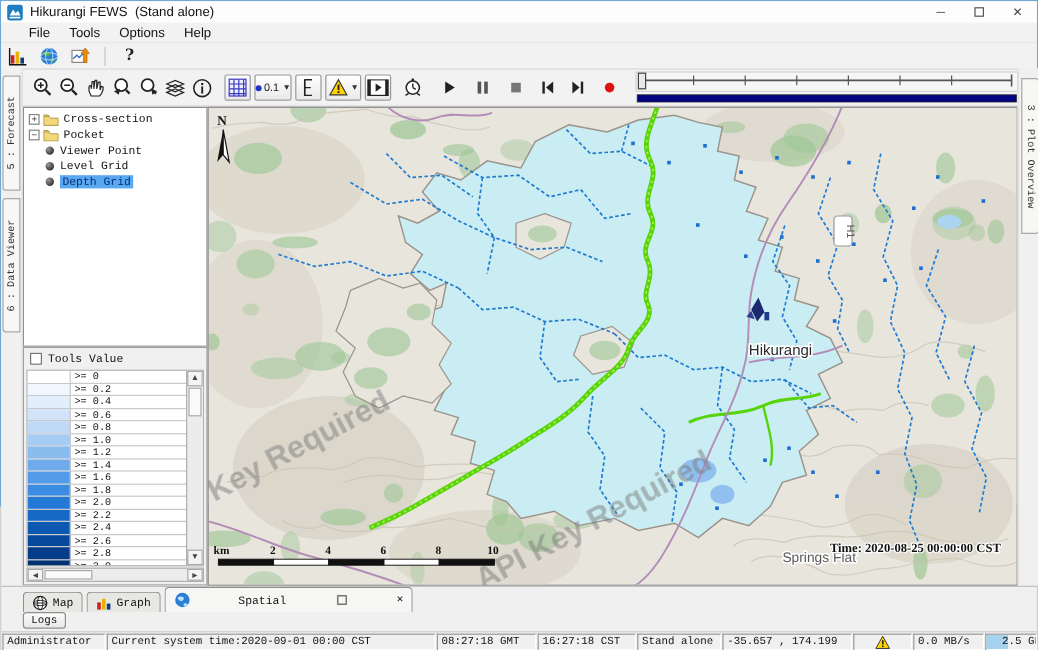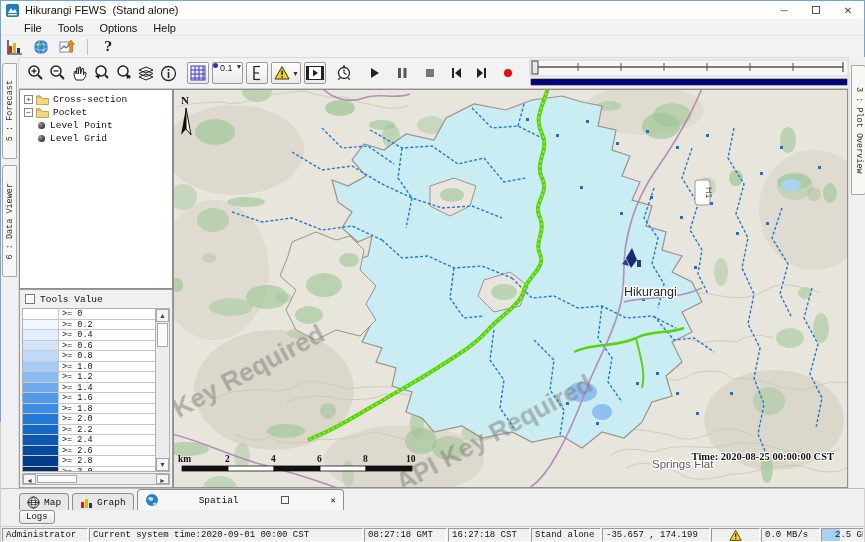--- a/index.html
+++ b/index.html
@@ -38,21 +38,21 @@
   .vtab.up span { writing-mode:vertical-rl; transform:rotate(180deg); white-space:nowrap; }
   .vtab.down span { writing-mode:vertical-rl; white-space:nowrap; }
   .center-col { width:829px; display:flex; flex-direction:column; flex:none; }
 
   
   .toolbar2 { height:32px; background:#f2f2f2; border-top:1px solid #d8d8d8; border-bottom:1px solid #c9c9c9;
     display:flex; align-items:center; flex:none; padding-left:6px; }
   .icon-btn { width:22px; height:22px; display:flex; align-items:center; justify-content:center; flex:none; }
   .raised { border:1px solid #9a9a9a; border-radius:2px; background:linear-gradient(#ffffff,#e9e9e9); margin-right:3px; }
   .dd-arrow { font-size:7px; color:#333; margin-left:1px; }
-  .classes-btn { width:36px; height:22px; display:flex; align-items:flex-start; justify-content:center; gap:2px;
+  .classes-btn { width:36px; height:22px; display:flex; align-items:center; justify-content:center; gap:2px;
     font-size:9px; color:#222; }
   .dot-blue { width:5px; height:5px; border-radius:50%; background:#2233cc; flex:none; }
   .slider-wrap { width:320px; height:30px; margin-left:10px; flex:none; }
   .tb2-date { font-size:9px; color:#111; margin-left:8px; white-space:nowrap; font-family:"Liberation Sans", sans-serif; }
 
   
   .content-row { display:flex; height:399px; flex:none; }
   .left-col { width:154px; flex:none; display:flex; flex-direction:column; background:#f0f0f0; }
 
   .tree-panel { height:200px; background:#fff; border:1px solid #8f8f8f; overflow:hidden; padding:3px 0 0 2px; }
@@ -356,25 +356,29 @@
             </div>
             <div class="tree-row">
               <span class="expander">−</span>
               <svg class="folder" viewBox="0 0 13 10">
                   <path d="M0.5,2 L5,2 L6,3.5 L12.5,3.5 L12.5,9.5 L0.5,9.5 Z M0.5,2 L0.5,0.8 L4.2,0.8 L5,2" fill="#f2d878" stroke="#b2954a" stroke-width="0.8"></path>
                 </svg>
               <span class="tree-label">Pocket</span>
             </div>
             <div class="tree-row tree-child">
               <span class="bullet"></span>
-              <span class="tree-label">Level Point</span>
+              <span class="tree-label">Viewer Point</span>
             </div>
             <div class="tree-row tree-child">
               <span class="bullet"></span>
               <span class="tree-label">Level Grid</span>
+            </div>
+            <div class="tree-row tree-child">
+              <span class="bullet"></span>
+              <span class="tree-label selected">Depth Grid</span>
             </div>
           </div>
 
           <div class="legend-panel">
             <div class="legend-head">
               <span class="checkbox"></span>
               <span class="legend-title">Tools Value</span>
             </div>
             <div class="legend-body">
               <div class="legend-rows">

